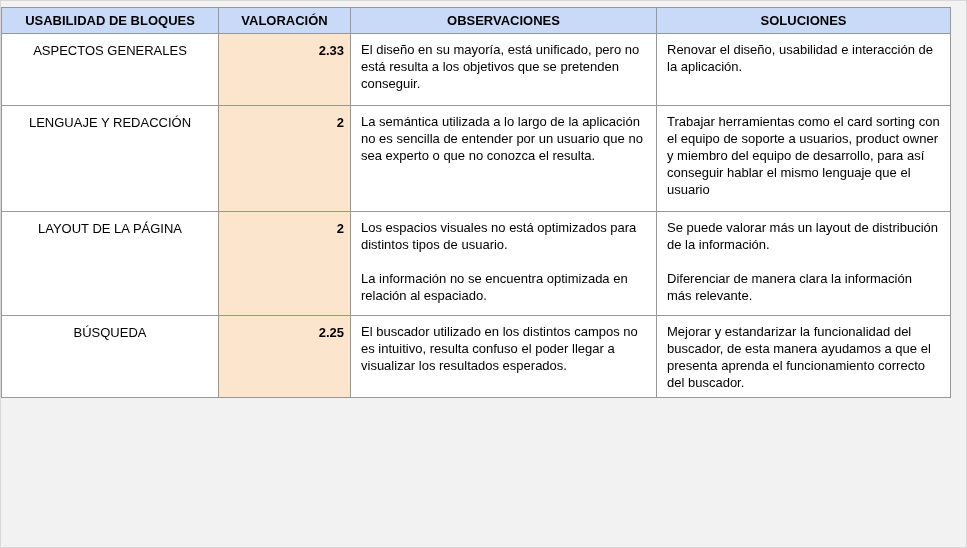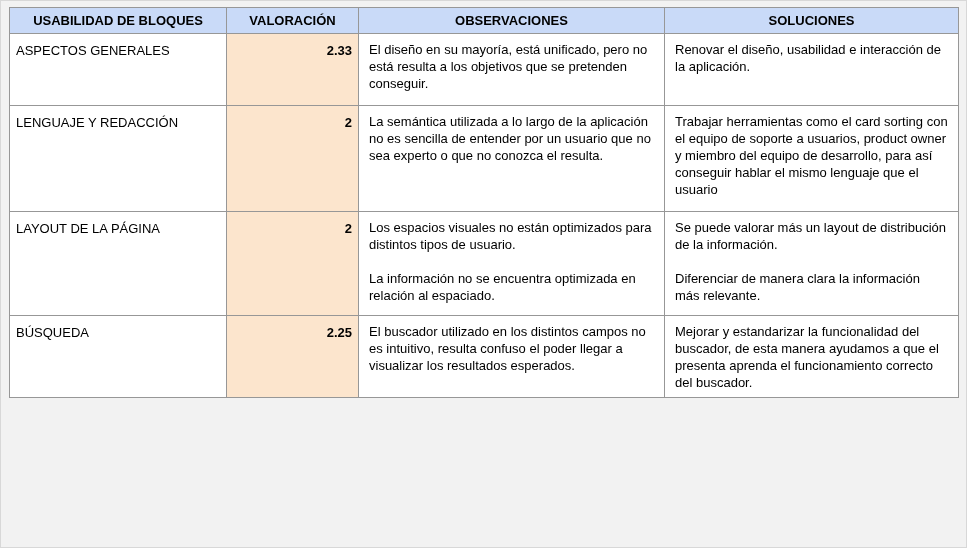--- a/index.html
+++ b/index.html
@@ -10,21 +10,21 @@
     position: relative;
     width: 967px;
     height: 548px;
     background: #f2f2f2;
     border: 1px solid #d8d8d8;
     overflow: hidden;
   }
 
   table.eval-table {
     position: absolute;
-    left: 8px;
+    left: 0;
     top: 6px;
     width: 949px;
     border-collapse: collapse;
     table-layout: fixed;
     background: #ffffff;
   }
 
   .eval-table th, .eval-table td {
     border: 1px solid #979797;
     font-size: 13px;
@@ -42,21 +42,21 @@
     height: 26px;
     padding: 2px 4px;
   }
 
   col.c-block { width: 217px; }
   col.c-score { width: 132px; }
   col.c-obs   { width: 306px; }
   col.c-sol   { width: 294px; }
 
   td.cell-block {
-    text-align: left;
+    text-align: center;
     padding: 8px 6px 6px;
   }
   td.cell-score {
     background: #fce5cd;
     text-align: right;
     font-weight: bold;
     padding: 8px 6px 6px;
   }
   td.cell-obs, td.cell-sol {
     text-align: left;
@@ -99,21 +99,21 @@
       </tr>
       <tr class="r3">
         <td class="cell-block">LENGUAJE Y REDACCIÓN</td>
         <td class="cell-score">2</td>
         <td class="cell-obs">La semántica utilizada a lo largo de la aplicación no es sencilla de entender por un usuario que no sea experto o que no conozca el resulta.</td>
         <td class="cell-sol">Trabajar herramientas como el card sorting con el equipo de soporte a usuarios, product owner y miembro del equipo de desarrollo, para así conseguir hablar el mismo lenguaje que el usuario</td>
       </tr>
       <tr class="r4">
         <td class="cell-block">LAYOUT DE LA PÁGINA</td>
         <td class="cell-score">2</td>
-        <td class="cell-obs">Los espacios visuales no están optimizados para distintos tipos de usuario.
+        <td class="cell-obs">Los espacios visuales no está optimizados para distintos tipos de usuario.
 
 La información no se encuentra optimizada en relación al espaciado.</td>
         <td class="cell-sol">Se puede valorar más un layout de distribución de la información.
 
 Diferenciar de manera clara la información más relevante.</td>
       </tr>
       <tr class="r6">
         <td class="cell-block">BÚSQUEDA</td>
         <td class="cell-score">2.25</td>
         <td class="cell-obs">El buscador utilizado en los distintos campos no es intuitivo, resulta confuso el poder llegar a visualizar los resultados esperados.</td>

